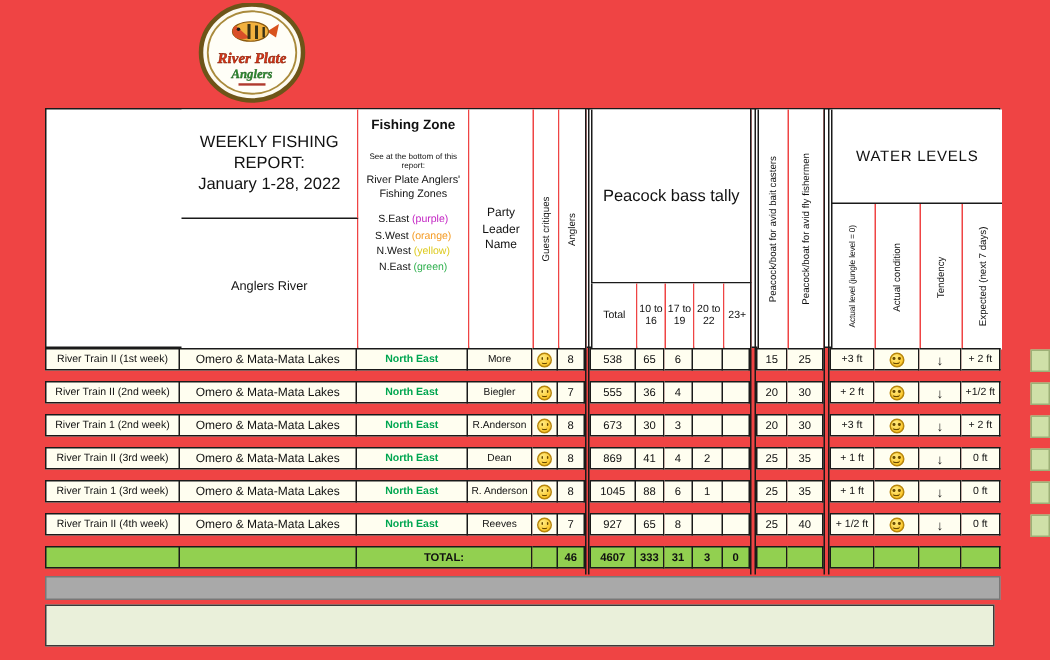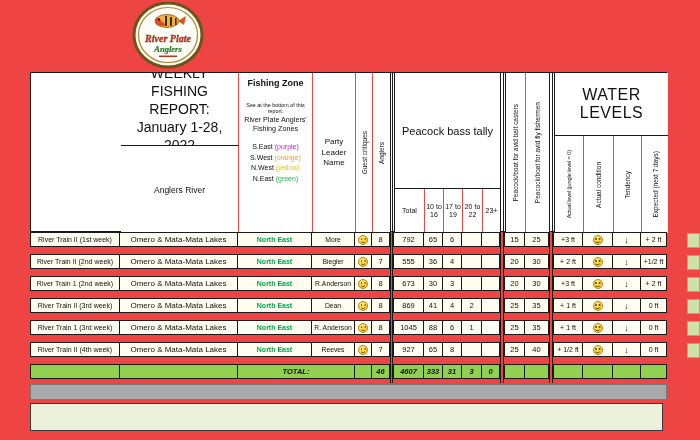--- a/index.html
+++ b/index.html
@@ -15,46 +15,46 @@
          grid-template-rows:63px 10px 43px 44px;
          border:1px solid #1a1a1a;background:#fff;}
   .h{display:flex;align-items:center;justify-content:center;text-align:center;
      box-sizing:border-box;background:#fff;overflow:hidden;}
   .br{border-right:1px solid #ef4444;}
   .bb{border-bottom:1px solid #1a1a1a;}
   .blft{border-left:1px solid #1a1a1a;}
   .vtext span{writing-mode:vertical-rl;transform:rotate(180deg);font-size:6.5px;white-space:nowrap;}
   .vsmall span{font-size:5.6px;letter-spacing:-0.1px;}
   .fly-in{font-size:10px;line-height:1.25;padding:0 4px;}
-  .weekly{font-size:14px;line-height:1.3;flex-direction:column;padding:0 3px;}
+  .weekly{font-size:11px;line-height:1.3;flex-direction:column;padding:0 3px;}
   .private{font-size:8.5px;}
   .zonecol{flex-direction:column;justify-content:flex-start;padding-top:5px;}
   .zonecol .zt{font-weight:bold;font-size:9px;margin-bottom:14px;}
   .zonecol .zn{font-size:5.4px;margin-bottom:1px;}
   .zonecol .zr{font-size:7.2px;line-height:1.25;margin-bottom:9px;padding:0 2px;}
   .zonecol .zl{font-size:7px;line-height:1.5;}
   .leader{font-size:8px;line-height:1.35;}
   .tallyt{font-size:11px;}
   .tsub{font-size:7px;line-height:1.15;padding:1px;}
-  .wlt{font-size:16px;letter-spacing:0.5px;}
+  .wlt{font-size:10px;letter-spacing:0.5px;}
   
   .rows{width:637px;}
   .trow{display:flex;height:15px;margin-bottom:7px;position:relative;z-index:1;}
   .c{box-sizing:border-box;display:flex;align-items:center;justify-content:center;
      border-top:1px solid #1a1a1a;border-bottom:1px solid #1a1a1a;border-right:1px solid #1a1a1a;
      background:#fffef0;font-size:7.5px;white-space:nowrap;overflow:hidden;}
   .w1{width:90px;font-size:7px;}.w2{width:118px;font-size:8px;}
   .w3{width:74px;}.w4{width:43px;font-size:6.8px;}.w5{width:17px;}.w6{width:18px;}
   .w7{width:31px;}.w8{width:19px;}.w9{width:19px;}.w10{width:20px;}.w11{width:18px;}
   .w12{width:21px;}.w13{width:24px;}
   .w14{width:30px;font-size:7px;}.w15{width:30px;}.w16{width:28px;font-size:9px;}.w17{width:26px;font-size:7px;}
   .wm{width:117px;}
   .sp3{width:3px;}.sp4{width:4px;}
   .zone{color:#00a651;font-weight:bold;font-size:7px;}
-  .totalrow{margin-top:4px;margin-bottom:0;font-style:italic;}
+  .totalrow{margin-top:4px;margin-bottom:0;}
   .totalrow .c{background:#92d050;font-weight:bold;}
   .totalrow .lbl{justify-content:center;}
   
   .vsep{position:absolute;top:0;height:311px;box-sizing:border-box;background:transparent;
         border-left:1px solid #1a1a1a;border-right:1px solid #1a1a1a;z-index:5;}
   .vs1{left:360px;width:3px;}
   .vs2{left:470px;width:4px;}
   .vs3{left:519px;width:4px;}
   
   .smiley{position:relative;width:10px;height:10px;border-radius:50%;flex:none;
@@ -161,21 +161,21 @@
       <div class="trow">
         <div class="c blft w1">River Train II (1st week)</div>
         <div class="c w2">Omero &amp; Mata-Mata Lakes</div>
         <div class="c w3 zone">North East</div>
         <div class="c w4">More</div>
         <div class="c w5">
             <span class="smiley"></span>
           </div>
         <div class="c w6">8</div>
         <div class="sp3"></div>
-        <div class="c blft w7">792</div>
+        <div class="c blft w7">538</div>
         <div class="c w8">65</div>
         <div class="c w9">6</div>
         <div class="c w10"></div>
         <div class="c w11"></div>
         <div class="sp4"></div>
         <div class="c blft w12">15</div>
         <div class="c w13">25</div>
         <div class="sp4"></div>
         <div class="c blft w14">+3 ft</div>
         <div class="c w15">

